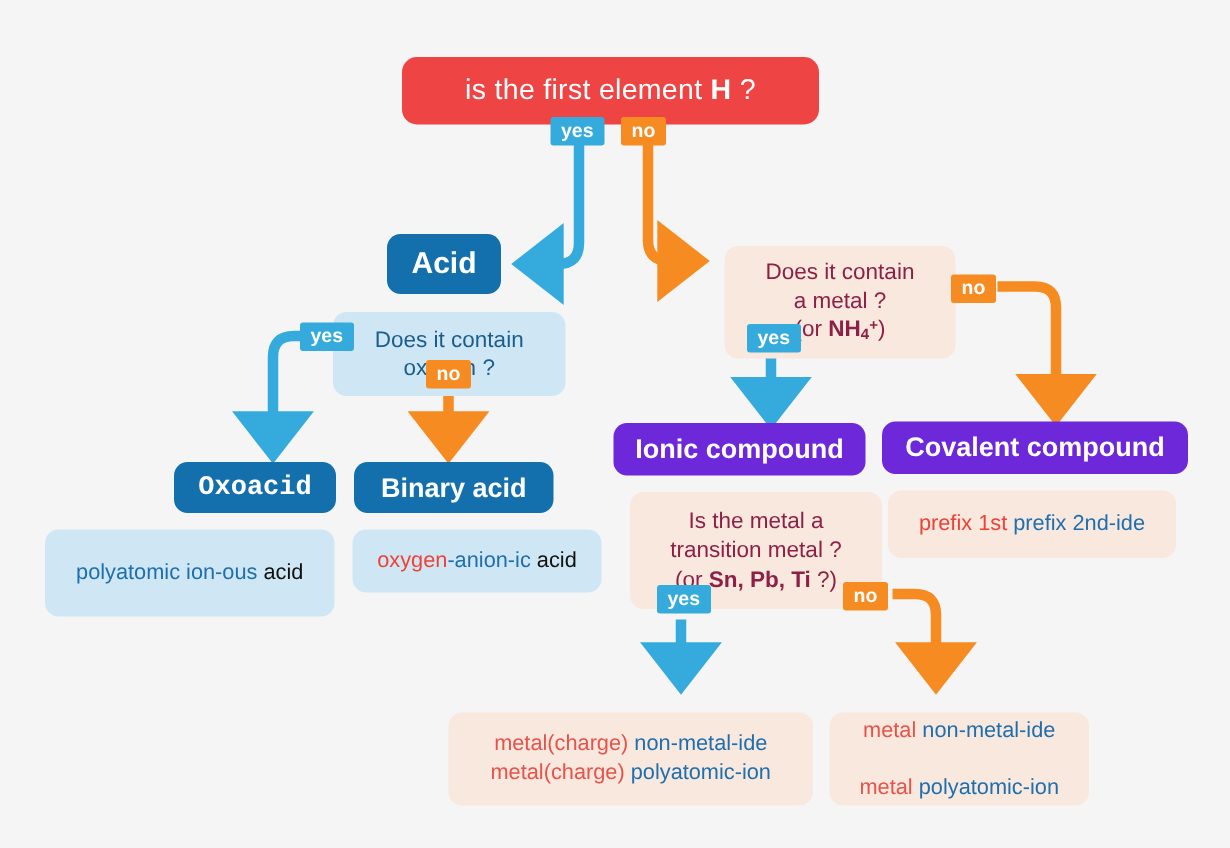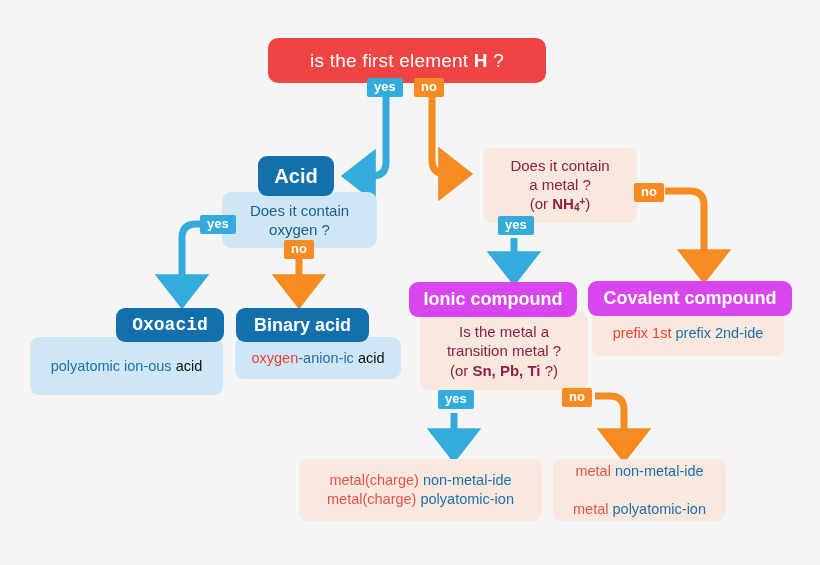--- a/index.html
+++ b/index.html
@@ -25,29 +25,30 @@
   .root-q b{font-weight:bold;}
 
   
   .pill{
     border-radius:9px;
     display:flex;align-items:center;justify-content:center;
     color:#ffffff;font-weight:bold;
     z-index:6;
   }
   .pill-blue{background:#1470ad;}
-  .pill-maroon{background:#d946ef;}
+  .pill-maroon{background:#6d28d9;}
 
   
   .panel{
     border-radius:9px;
     display:flex;flex-direction:column;
     align-items:center;justify-content:center;
     text-align:center;
     z-index:4;
+    margin-top:16px;
   }
   .panel-blue{background:#cfe7f5;color:#1b5e8e;}
   .panel-peach{background:#f8e8dd;color:#8e1f46;}
 
   .panel .ln{line-height:1.28;white-space:nowrap;}
 
   
   .qtext{font-size:15px;}
   .qtext b{font-weight:bold;}
   .qtext sub{font-size:10px;vertical-align:-2px;}

